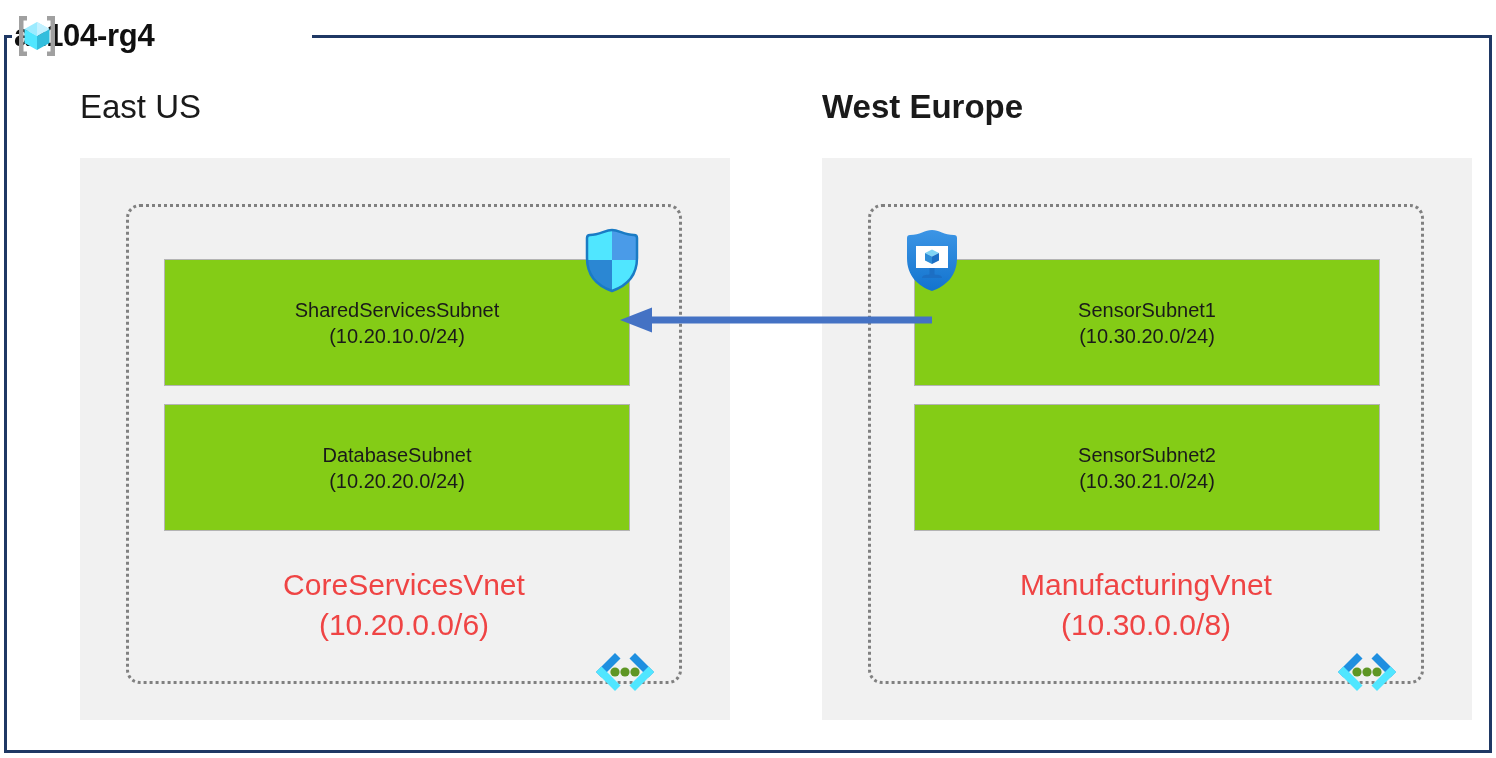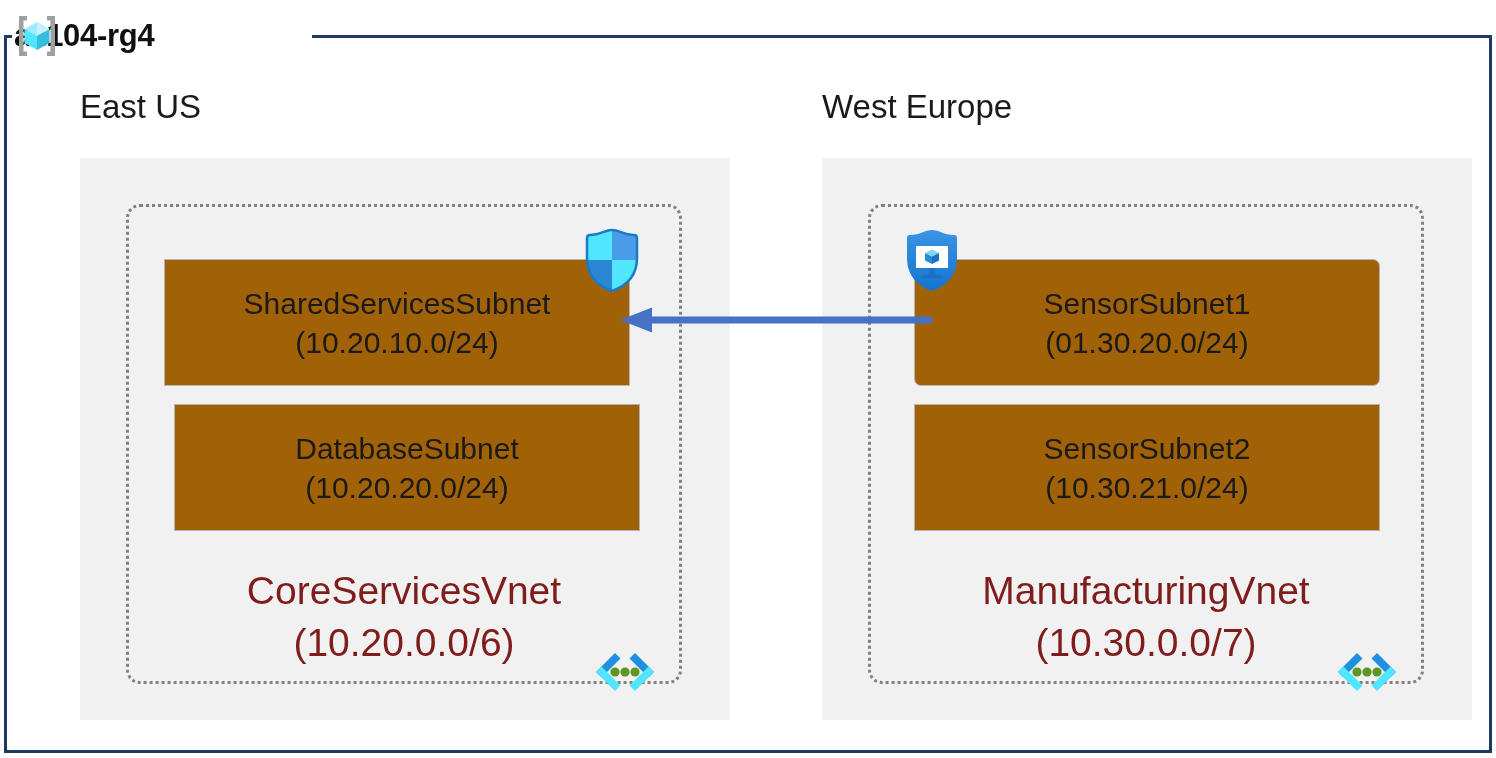--- a/index.html
+++ b/index.html
@@ -65,63 +65,63 @@
   .region-west  { left: 822px; top: 158px; width: 650px; height: 562px; }
 
   .region-label {
     position: absolute;
     top: 88px;
     font-size: 33px;
     color: #1a1a1a;
     white-space: nowrap;
   }
   .region-label-east { left: 80px;  width: 650px; }
-  .region-label-west { left: 822px; width: 650px; }
+  .region-label-west { left: 822px; width: 650px; font-weight: bold; }
 
   
   .vnet {
     position: absolute;
     border: 3px dotted #808080;
     border-radius: 14px;
     box-sizing: border-box;
     background: transparent;
   }
   .vnet-left  { left: 126px; top: 204px; width: 556px; height: 480px; }
   .vnet-right { left: 868px; top: 204px; width: 556px; height: 480px; }
 
   .vnet-label {
     position: absolute;
     text-align: center;
-    font-size: 39px;
-    color: #7f1d1d;
+    font-size: 30px;
+    color: #ef4444;
     line-height: 1.33;
     white-space: nowrap;
   }
   .vnet-label-left  { left: 126px; top: 565px; width: 556px; }
   .vnet-label-right { left: 868px; top: 565px; width: 556px; }
 
   
   .subnet {
     position: absolute;
-    background: #a16207;
+    background: #84cc16;
     border: 1px solid #B4B4B4;
     box-sizing: border-box;
     display: flex;
     flex-direction: column;
     align-items: center;
     justify-content: center;
-    font-size: 30px;
+    font-size: 20px;
     color: #1a1a1a;
     line-height: 1.3;
     white-space: nowrap;
     text-align: center;
   }
   .sn-l1 { left: 164px; top: 259px; width: 466px; height: 127px; }
-  .sn-l2 { left: 164px; top: 404px; width: 466px; height: 127px; margin-left: 10px; }
-  .sn-r1 { left: 914px; top: 259px; width: 466px; height: 127px; border-radius: 7px; }
+  .sn-l2 { left: 164px; top: 404px; width: 466px; height: 127px; }
+  .sn-r1 { left: 914px; top: 259px; width: 466px; height: 127px; }
   .sn-r2 { left: 914px; top: 404px; width: 466px; height: 127px; }
 
   
   .icon-abs { position: absolute; line-height: 0; }
   .ico-rg      { width: 46px;  height: 46px; }
   .ico-nsg     { left: 578px; top: 226px;  width: 68px; height: 68px; z-index: 6; }
   .ico-asg     { left: 898px; top: 226px;  width: 68px; height: 68px; z-index: 6; }
   .ico-vnet-l  { left: 592px; top: 650px;  width: 66px; height: 44px; z-index: 6; }
   .ico-vnet-r  { left: 1334px;top: 650px;  width: 66px; height: 44px; z-index: 6; }
 
@@ -176,34 +176,34 @@
     <span>SharedServicesSubnet</span>
     <span>(10.20.10.0/24)</span>
   </div>
   <div class="subnet sn-l2">
     <span>DatabaseSubnet</span>
     <span>(10.20.20.0/24)</span>
   </div>
 
   <div class="subnet sn-r1">
     <span>SensorSubnet1</span>
-    <span>(01.30.20.0/24)</span>
+    <span>(10.30.20.0/24)</span>
   </div>
   <div class="subnet sn-r2">
     <span>SensorSubnet2</span>
     <span>(10.30.21.0/24)</span>
   </div>
 
   <div class="vnet-label vnet-label-left">
     <div>CoreServicesVnet</div>
     <div>(10.20.0.0/6)</div>
   </div>
   <div class="vnet-label vnet-label-right">
     <div>ManufacturingVnet</div>
-    <div>(10.30.0.0/7)</div>
+    <div>(10.30.0.0/8)</div>
   </div>
 
   <div class="arrow-wrap">
     <svg width="314" height="40" viewBox="0 0 314 40">
       <line x1="34" y1="20" x2="314" y2="20" stroke="#4472C4" stroke-width="7"></line>
       <path d="M2 20 L34 7.5 L34 32.5 Z" fill="#4472C4"></path>
     </svg>
   </div>
 
   <span class="icon-abs ico-nsg">

